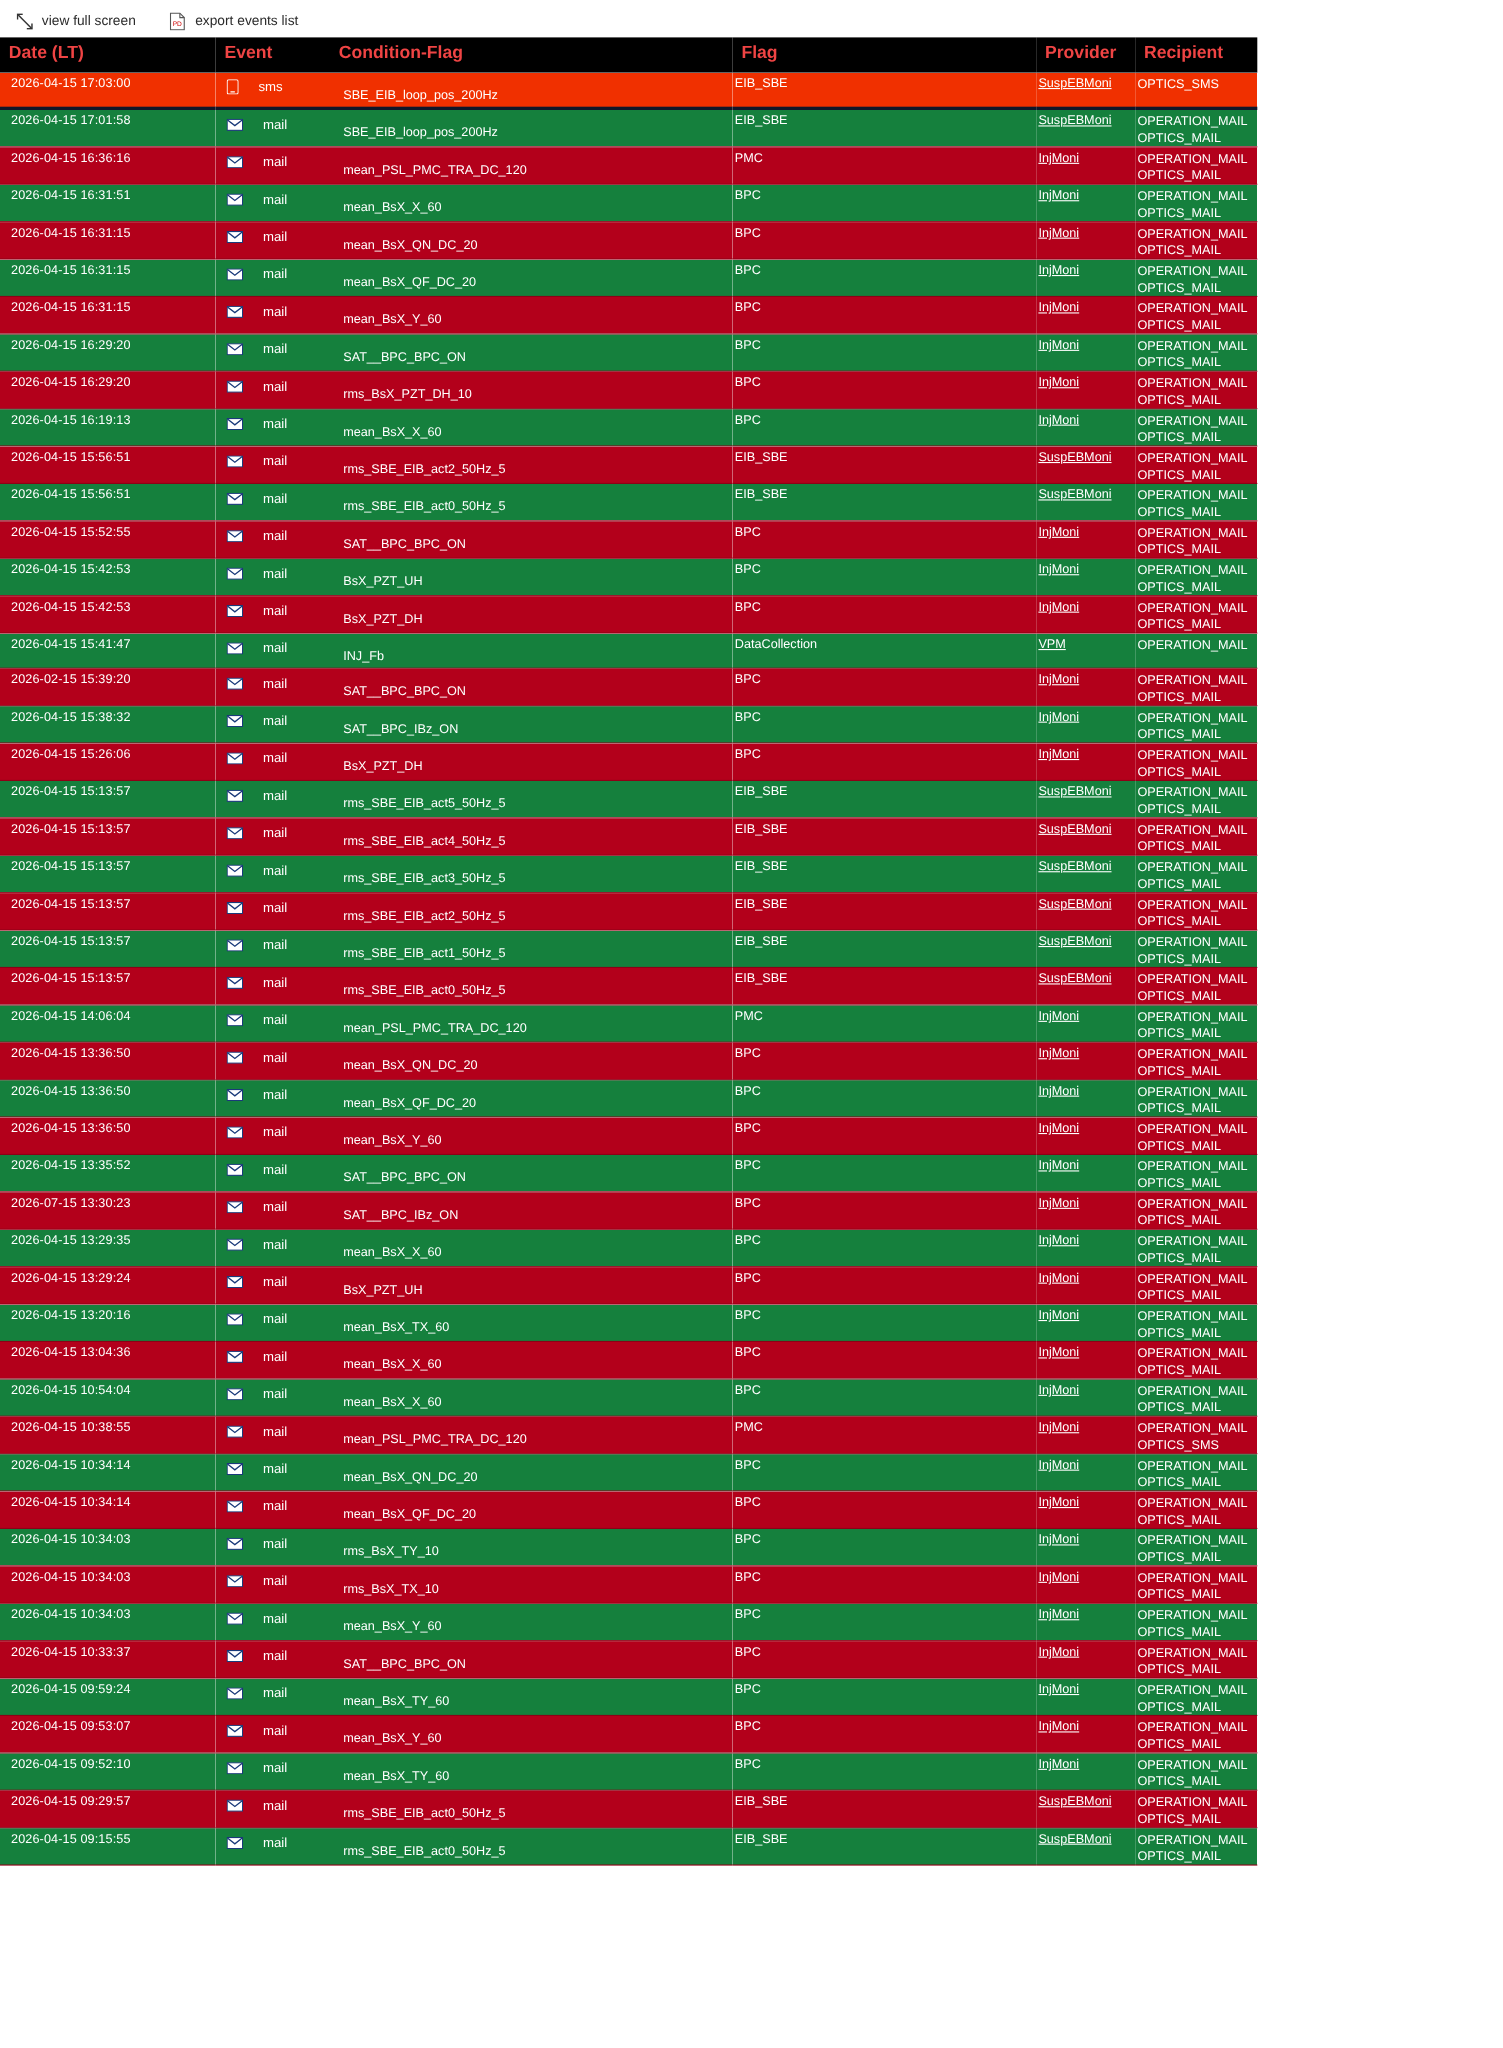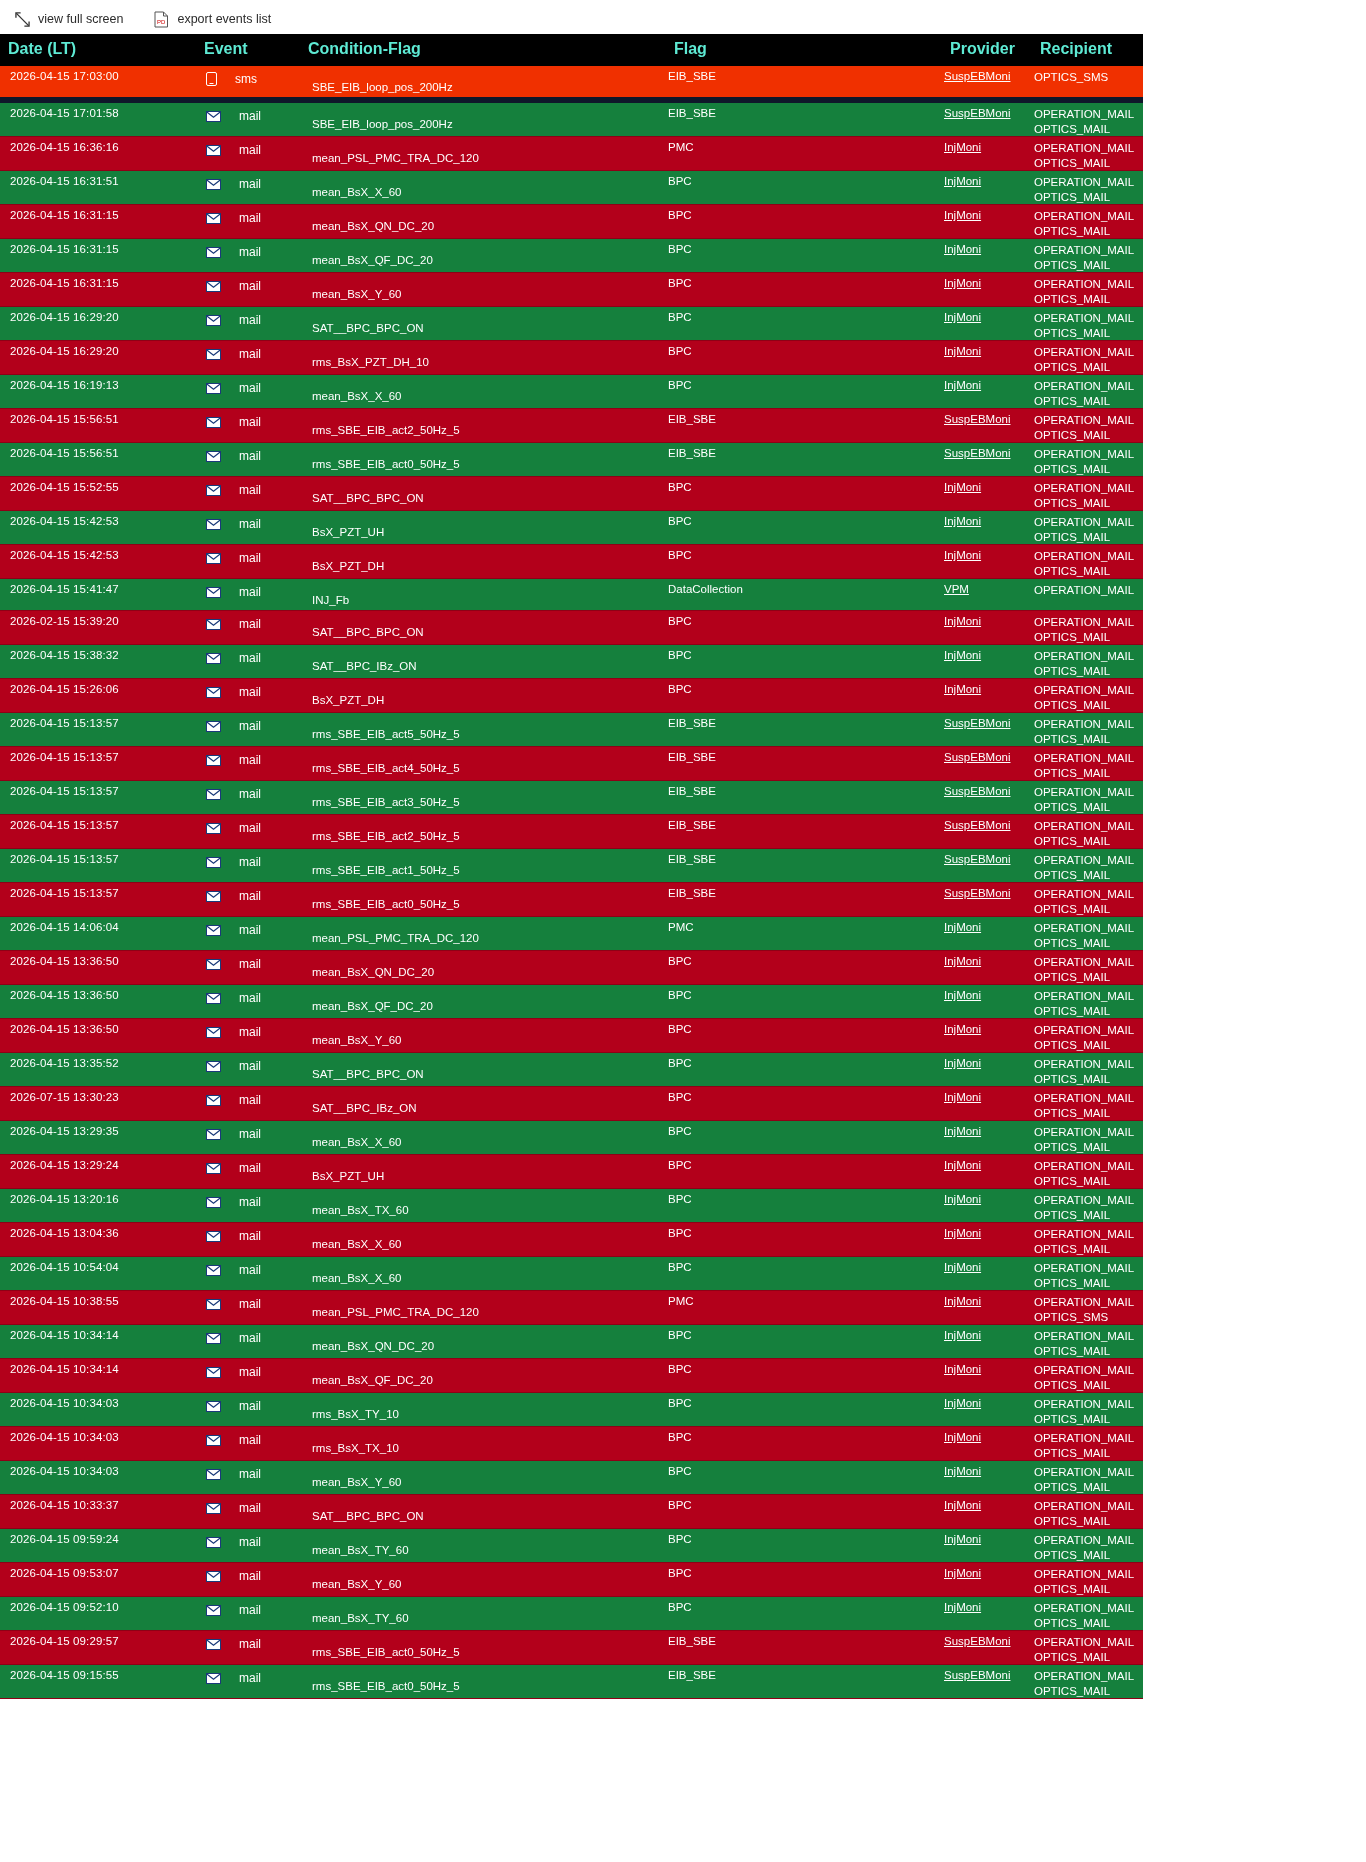--- a/index.html
+++ b/index.html
@@ -38,21 +38,21 @@
     height: 17px;
   }
   table.events {
     border-collapse: collapse;
     width: 1143px;
     table-layout: fixed;
     font-size: 12px;
   }
   table.events thead th {
     background: #000000;
-    color: #5eead4;
+    color: #ef4444;
     text-align: left;
     font-size: 16px;
     font-weight: bold;
     padding: 4px 6px 6px 8px;
     height: 22px;
     vertical-align: middle;
     white-space: nowrap;
   }
   col.c-date    { width: 196px; }
   col.c-event   { width: 104px; }
@@ -71,21 +71,21 @@
   tbody tr.highlight {
     background: #f03000;
   }
   tbody td {
     padding: 0;
     vertical-align: top;
     border-bottom: 1px solid #8e0016;
     height: 31px;
     overflow: hidden;
   }
-  tbody tr.highlight td { border-bottom: 6px solid #0f172a; }
+  tbody tr.highlight td { border-bottom: 3px solid #0f172a; }
 
   .cell-date {
     font-size: 11.5px;
     padding: 4px 0 0 10px;
     white-space: nowrap;
     letter-spacing: 0.1px;
   }
   .cell-event {
     padding: 6px 0 0 0;
     display: flex;

